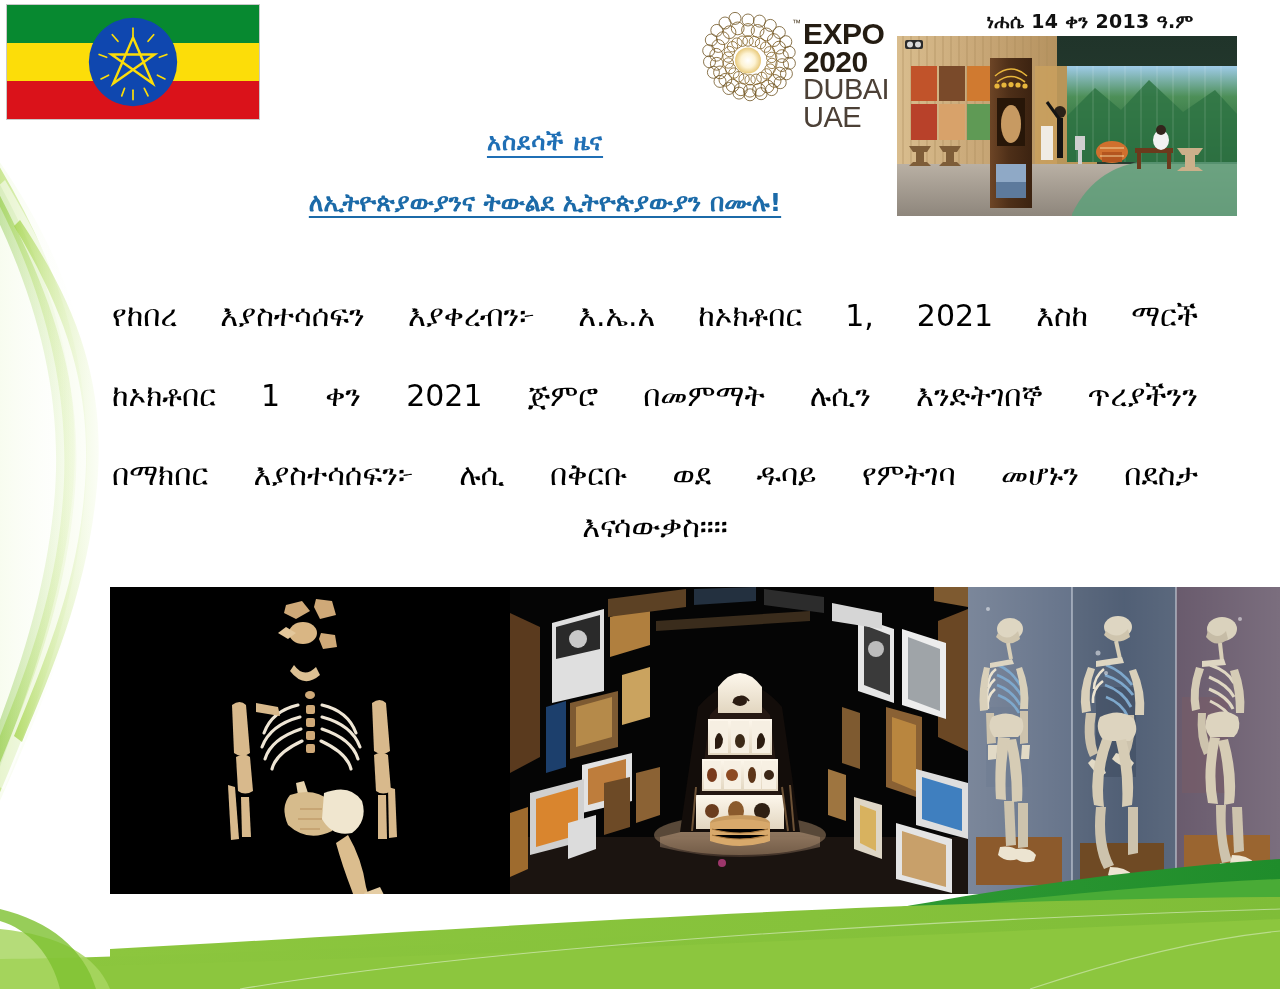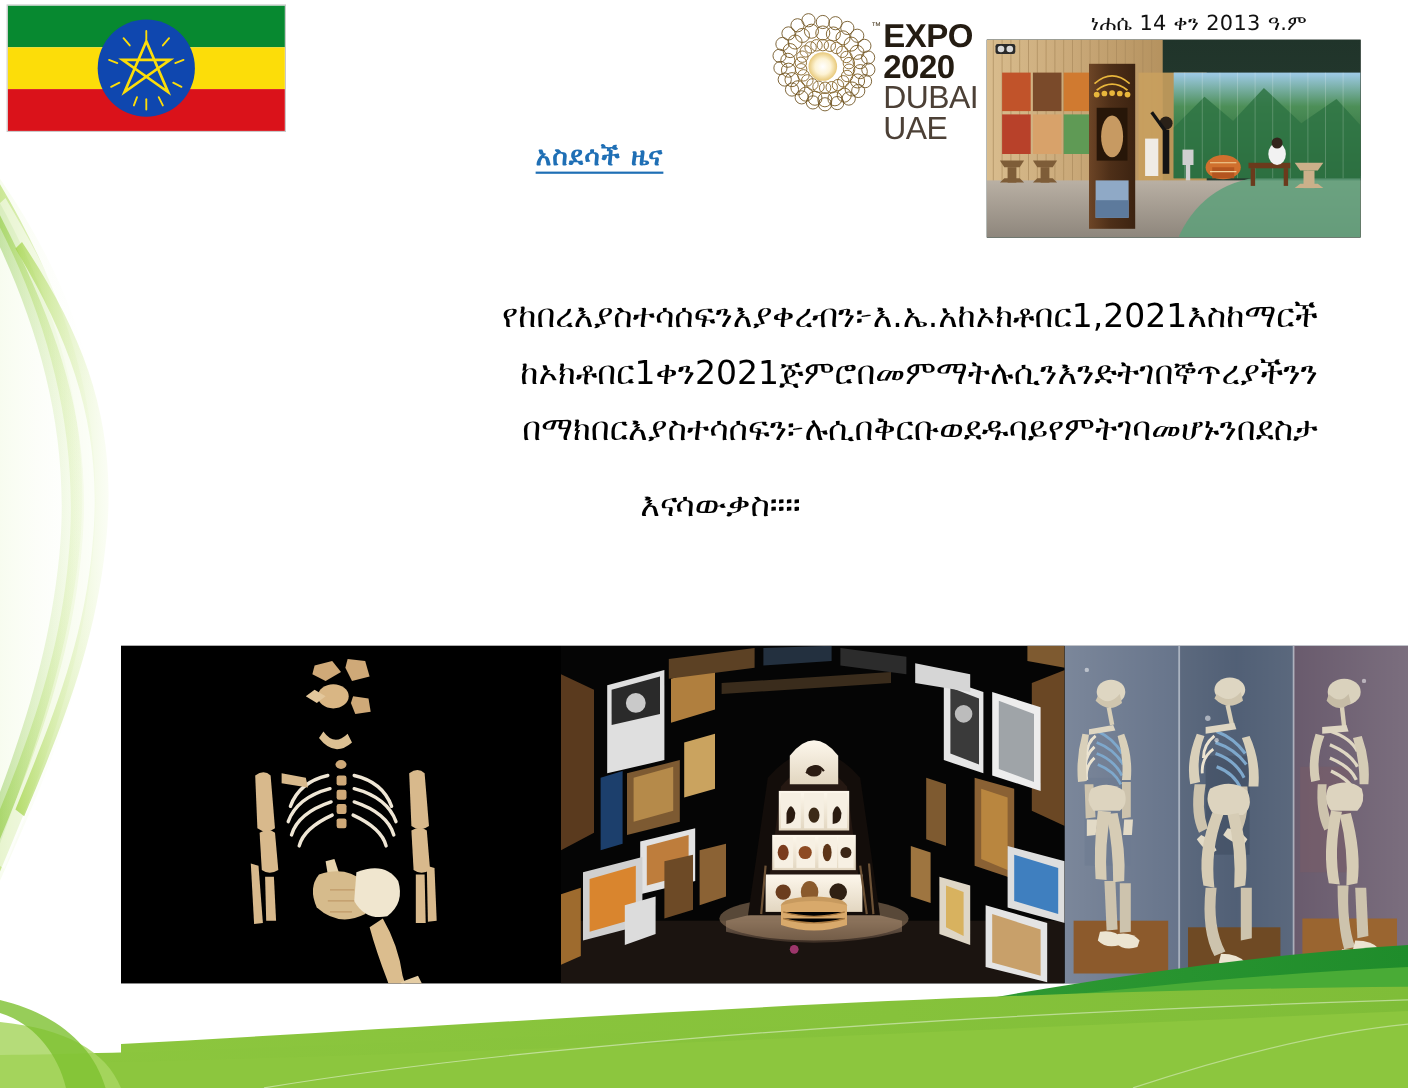--- a/index.html
+++ b/index.html
@@ -25,41 +25,41 @@
   .expo{position:absolute;left:698px;top:8px;width:205px;height:118px;display:flex;align-items:flex-start;}
   .expo .mark{width:100px;height:105px;position:relative;flex:0 0 auto;}
   .expo .mark svg{display:block;width:100%;height:100%;}
   .expo .tm{position:absolute;right:-3px;top:10px;font-size:9px;color:#4a3b22;font-family:"Liberation Sans",sans-serif;}
   .expo .words{margin-left:5px;margin-top:12px;line-height:0.94;color:#2b2218;}
   .expo .w1,.expo .w2{font-family:"Liberation Sans",sans-serif;font-weight:bold;font-size:30px;letter-spacing:-0.5px;display:block;color:#241c12;}
   .expo .w3,.expo .w4{font-family:"Liberation Sans",sans-serif;font-weight:normal;font-size:29px;letter-spacing:-0.5px;display:block;color:#4c4036;}
 
   
   .date{position:absolute;left:900px;top:10px;width:380px;text-align:center;
-    font-size:19px;font-weight:normal;color:#111;letter-spacing:0.3px;}
+    font-size:19px;font-weight:bold;color:#111;letter-spacing:0.3px;}
 
   
   .hdr-photo{position:absolute;left:897px;top:36px;width:340px;height:180px;overflow:hidden;background:#1d2a22;}
   .hdr-photo svg{display:block;width:100%;height:100%;}
 
   
   .title-main{position:absolute;left:330px;top:128px;width:430px;text-align:center;
     font-size:24px;font-weight:bold;color:#1f6fb5;text-decoration:underline;
     text-underline-offset:6px;letter-spacing:1px;}
   .title-sub{position:absolute;left:200px;top:188px;width:690px;text-align:center;
     font-size:25px;font-weight:bold;color:#1b6aa8;text-decoration:underline;
     text-underline-offset:5px;}
 
   
   .body-text{position:absolute;left:112px;top:262px;width:1086px;
     font-size:30px;color:#000;line-height:1.72;text-align:justify;
     text-align-last:center;word-spacing:2px;}
   .body-text .ln{display:block;white-space:nowrap;}
-  .body-text .ln.just{display:flex;justify-content:flex-end;}
-  .body-text .ln.center{text-align:center;display:block;margin-top:17px;}
+  .body-text .ln.just{display:flex;justify-content:space-between;margin-top:28px;}
+  .body-text .ln.center{text-align:center;display:block;}
   .body-text .ln.just > span{display:inline-block;}
 
   
   .photos{position:absolute;left:110px;top:587px;width:1170px;height:307px;}
   .photo{position:absolute;top:0;height:307px;overflow:hidden;}
   .p1{left:0;width:400px;background:#000;}
   .p2{left:400px;width:458px;background:#070707;}
   .p3{left:858px;width:312px;background:#3f4a5e;}
   .photo svg{display:block;width:100%;height:100%;}
 
@@ -356,20 +356,21 @@
       </g>
       <g>
         <rect x="8" y="4" width="18" height="9" rx="2" fill="#2a2a2a"></rect>
         <circle cx="13" cy="8.5" r="3" fill="#d8d8d8"></circle>
           <circle cx="21" cy="8.5" r="3" fill="#d8d8d8"></circle>
       </g>
     </svg>
   </div>
 
   <div class="title-main">አስደሳች  ዜና</div>
+  <div class="title-sub">ለኢትዮጵያውያንና  ትውልደ  ኢትዮጵያውያን  በሙሉ!</div>
 
   <div class="body-text">
     <span class="ln just">
         <span>የከበረ</span>
         <span>እያስተሳሰፍን</span>
         <span>እያቀረብን፦</span>
         <span>እ.ኤ.አ</span>
         <span>ከኦክቶበር</span>
         <span>1,</span>
         <span>2021</span>

